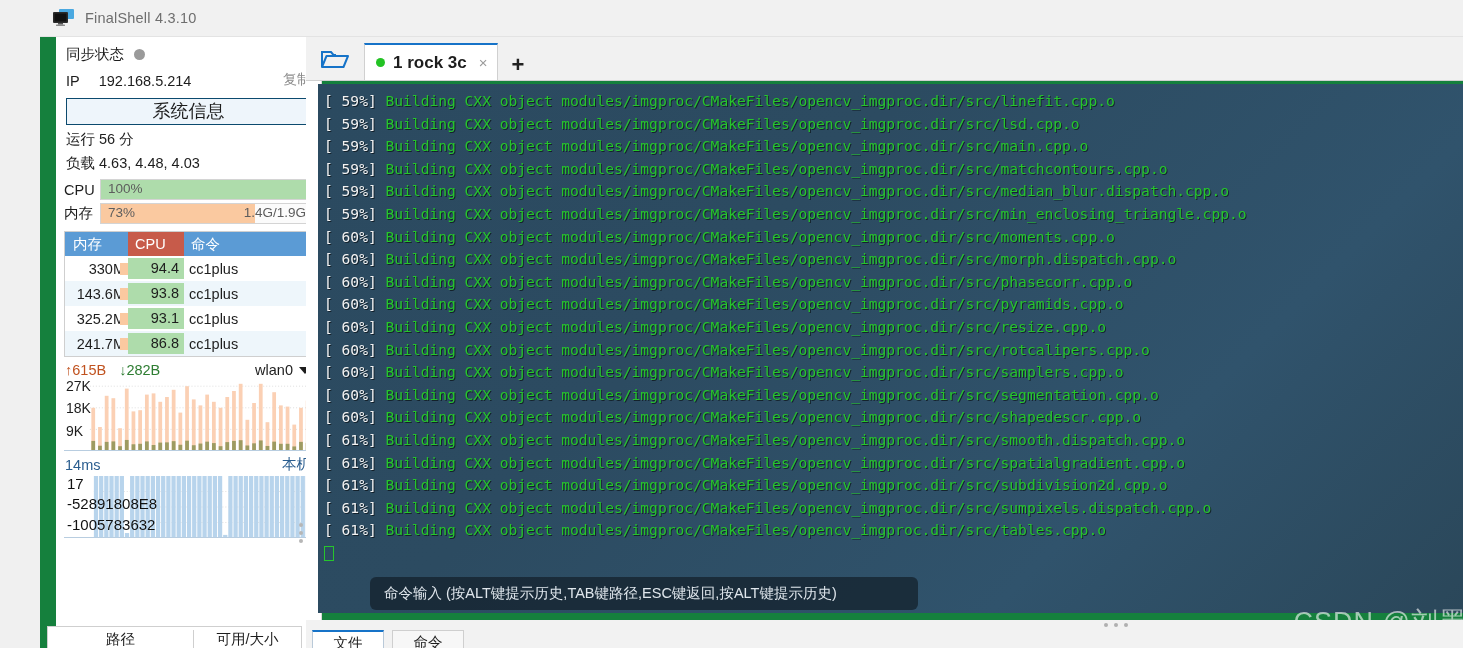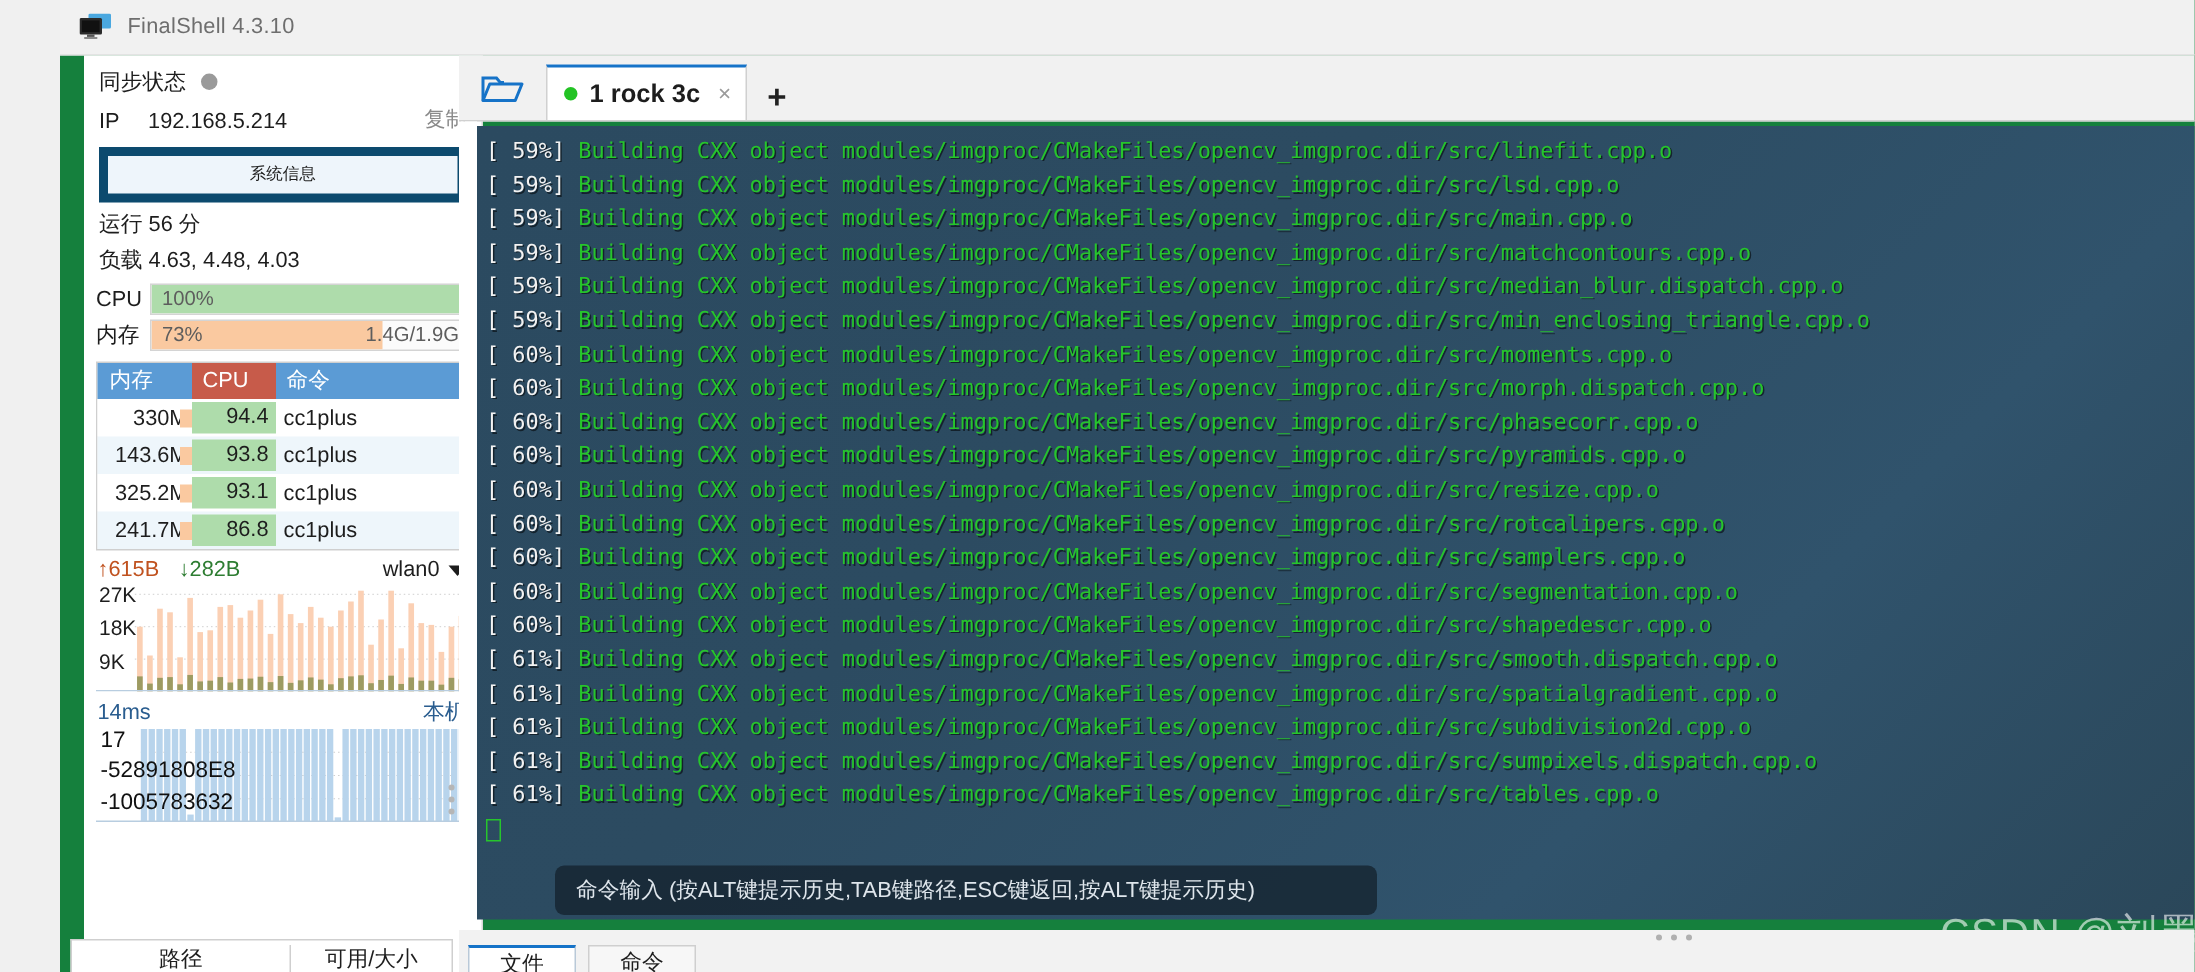--- a/index.html
+++ b/index.html
@@ -29,21 +29,21 @@
   .sync-row{display:flex;align-items:center;gap:10px;padding:8px 0 4px 10px;}
   .sync-label{font-size:14.5px;color:#1d1d1d;}
   .sync-dot{width:11px;height:11px;border-radius:50%;background:#9a9a9a;display:inline-block;}
 
   .ip-row{display:flex;align-items:flex-end;padding:3px 10px 2px 10px;gap:12px;}
   .ip-text{font-size:14.5px;color:#1d1d1d;}
   .ip-copy{margin-left:auto;font-size:14px;color:#8a8a8a;cursor:pointer;}
 
   .sysinfo-btn{
     margin:7px 10px 0 10px;height:25px;line-height:25px;text-align:center;
-    background:#eef5fb;border:6px solid #0c4a6e;font-size:11px;color:#1d1d1d;cursor:pointer;
+    background:#eef5fb;border:1px solid #0c4a6e;font-size:18px;color:#1d1d1d;cursor:pointer;
   }
 
   .stat-line{font-size:14.5px;color:#1d1d1d;padding:5px 0 0 10px;}
 
   .bars{margin:6px 8px 0 8px;}
   .bar-row{display:flex;align-items:center;height:21px;margin-bottom:3px;}
   .bar-name{width:36px;font-size:14.5px;color:#1d1d1d;flex:none;}
   .bar-track{
     position:relative;flex:1;height:21px;background:#fbfbfb;border:1px solid #d4d4d4;
     box-sizing:border-box;overflow:hidden;

